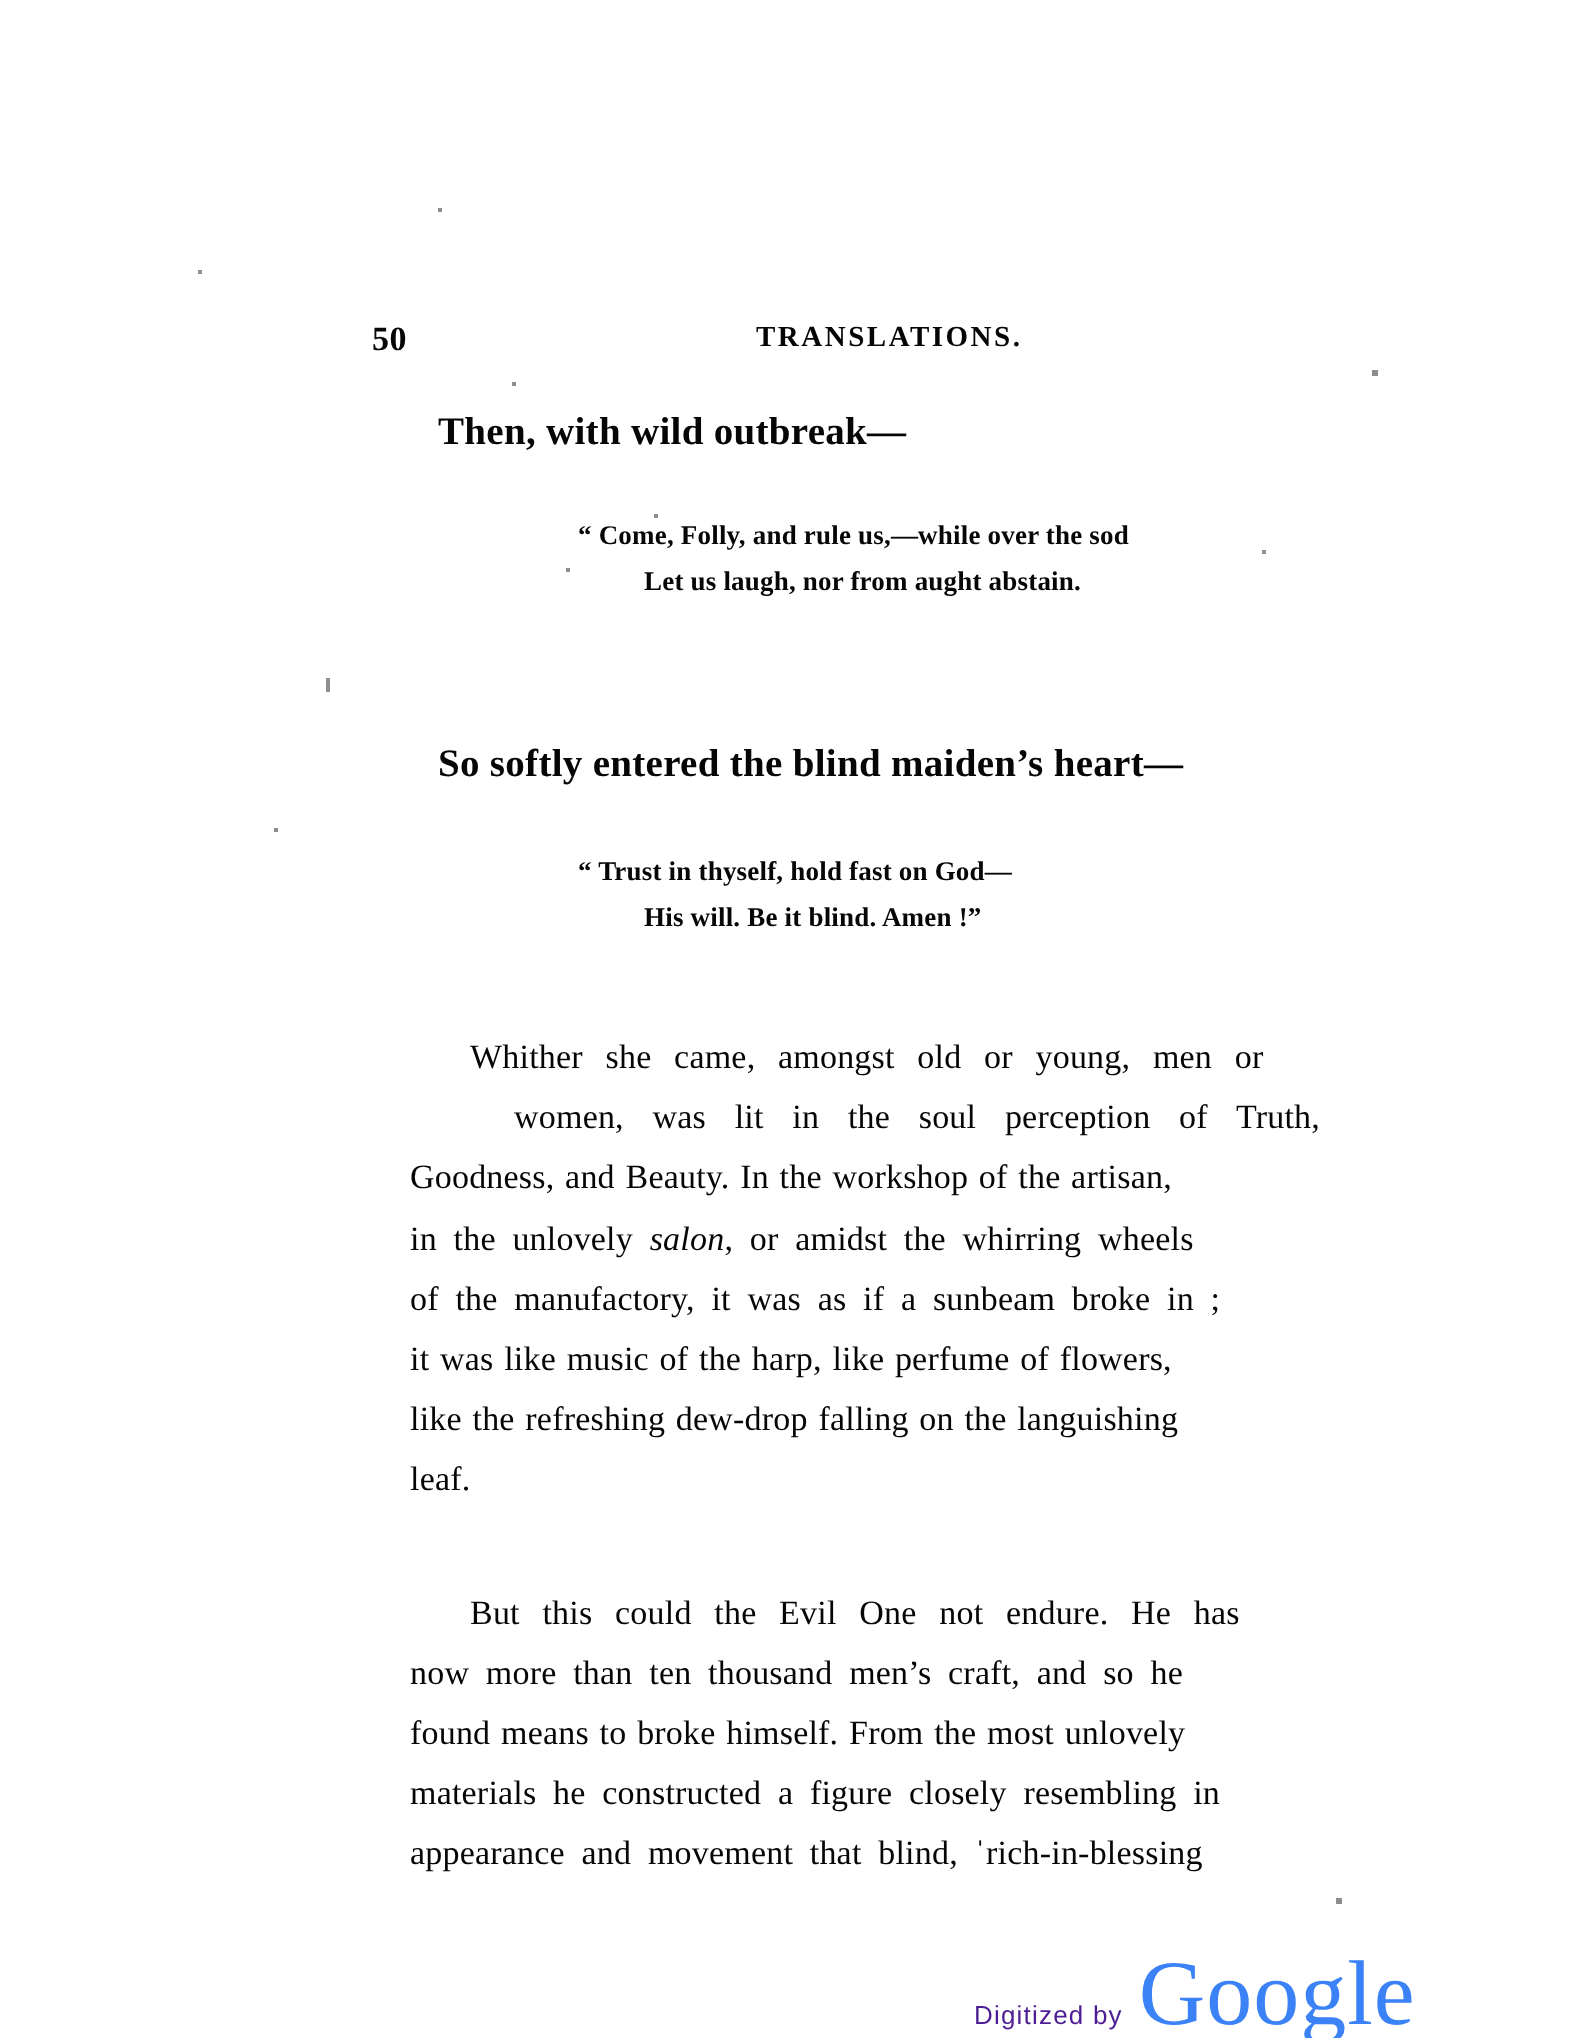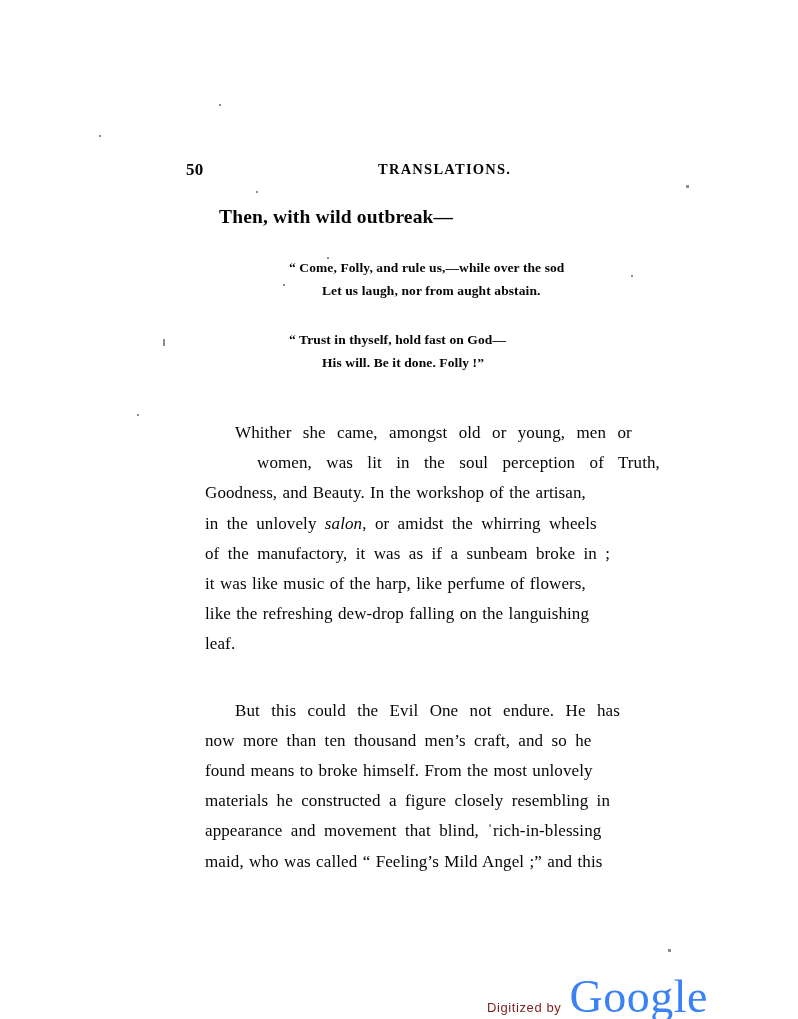--- a/index.html
+++ b/index.html
@@ -109,21 +109,21 @@
     position: absolute;
     left: 487px;
     top: 960px;
     height: 40px;
     display: flex;
     align-items: baseline;
     user-select: none;
   }
   .wm-digitized {
     font-size: 13px;
-    color: #7f1d1d;
+    color: #4c1d95;
     letter-spacing: 0.6px;
     font-family: "Liberation Sans", sans-serif;
   }
   .wm-google {
     font-size: 46px;
     color: #3b82f6;
     margin-left: 8px;
     letter-spacing: 0.5px;
     font-family: "Liberation Serif", serif;
   }
@@ -147,44 +147,44 @@
 
   <div class="textblock">
 
     <p class="lead-line">Then, with wild outbreak—</p>
 
     <div class="verse verse-1">
       <div class="v-line">“ Come, Folly, and rule us,—while over the sod</div>
       <div class="v-line indent">Let us laugh, nor from aught abstain.</div>
     </div>
 
+    <p class="lead-line second">So softly entered the blind maiden’s heart—</p>
 
     <div class="verse verse-2">
       <div class="v-line">“ Trust in thyself, hold fast on God—</div>
-      <div class="v-line indent">His will.   Be it done.   Folly !”</div>
+      <div class="v-line indent">His will.   Be it blind.   Amen !”</div>
     </div>
 
     <p class="prose para-1">
       <span class="ln indent g3">Whither she came,  amongst  old  or  young,  men  or</span>
       <span class="ln g4">women,  was  lit  in  the  soul  perception  of  Truth,</span>
       <span class="ln g1">Goodness, and Beauty.   In the workshop of the artisan,</span>
       <span class="ln g2"><span>in the unlovely </span><span class="it">salon</span><span>, or amidst the  whirring  wheels</span></span>
       <span class="ln g2">of  the manufactory, it was as if  a sunbeam  broke  in ;</span>
       <span class="ln g1">it was like music of  the harp, like perfume  of  flowers,</span>
       <span class="ln g1">like the refreshing dew-drop falling on the languishing</span>
       <span class="ln g1">leaf.</span>
     </p>
 
     <p class="prose para-2">
       <span class="ln indent g3">But this could the  Evil  One  not  endure.    He  has</span>
       <span class="ln g2">now more than  ten  thousand  men’s  craft,  and  so  he</span>
       <span class="ln g1">found means to broke himself.   From the most unlovely</span>
       <span class="ln g2">materials he constructed a figure closely  resembling  in</span>
       <span class="ln g2">appearance and movement  that  blind, ˈrich-in-blessing</span>
-      <span class="ln g1">maid, who was called “ Feeling’s Mild Angel ;”  and this</span>
     </p>
 
   </div>
 
   <div class="watermark">
     <span class="wm-digitized">Digitized by</span>
     <span class="wm-google">Google</span>
   </div>
 
   <div class="speck" style="left:99px;  top:125px;  width:2px; height:2px;"></div>

